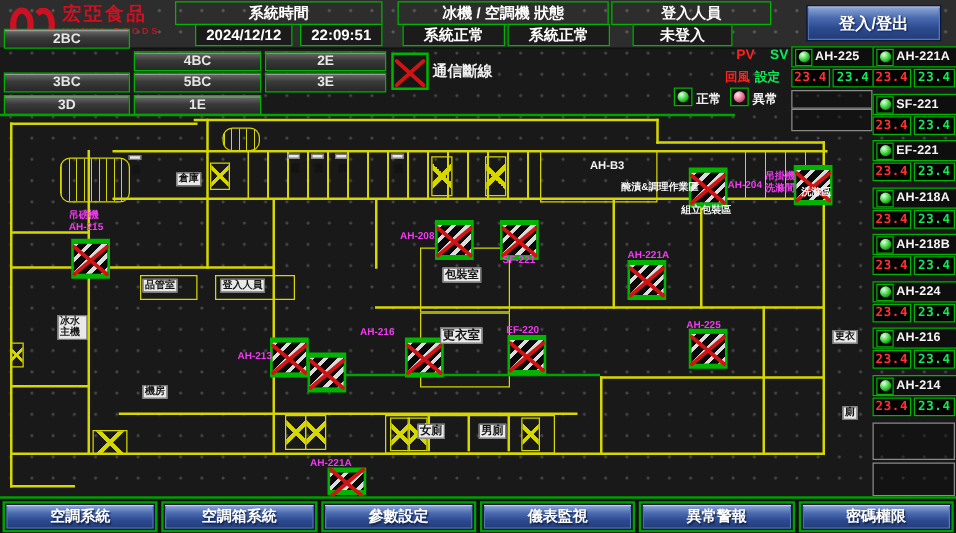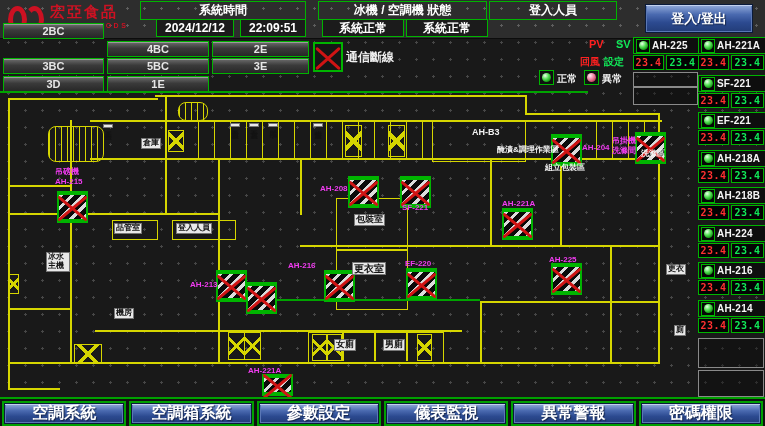--- a/index.html
+++ b/index.html
@@ -81,21 +81,21 @@
   .mlabel{position:absolute;color:#f03cf0;font-size:8px;font-weight:bold;white-space:nowrap;line-height:1.15;}
   .rlabel{position:absolute;background:#e9e9e9;color:#141414;font-size:8px;font-weight:bold;
           white-space:nowrap;line-height:1.1;padding:0 1px;border:1px solid #777;}
   .rlabel.vert{writing-mode:vertical-rl;font-size:7px;padding:1px 0;}
   .wlabel{position:absolute;color:#f2f2f2;font-size:8px;font-weight:bold;white-space:nowrap;line-height:1.1;}
   
   #footer{position:absolute;left:0;top:397px;width:765px;height:29px;
           background-color:#101010;border-top:2px solid #00a000;
           display:flex;gap:3px;padding:2px 2px 0 2px;box-sizing:border-box;}
   .fframe{flex:1;border:2px solid #00a000;display:flex;}
-  .fbtn{flex:1;font-size:16px;}
+  .fbtn{flex:1;font-size:12px;}
 </style>
 </head>
 <body>
 
 <div id="screen">
 
   <div id="header">
     <div id="logo-mark">
       <span class="c c1"></span>
         <span class="c c2"></span>
@@ -104,20 +104,21 @@
       <div class="nm">宏亞食品</div>
       <div class="sb">HUNYA FOODS</div>
     </div>
     <div class="glabel" style="left:140px;top:1px;width:164px;height:17px">系統時間</div>
     <div class="gfield" style="left:156px;top:19px;width:76px;height:16px">2024/12/12</div>
     <div class="gfield" style="left:240px;top:19px;width:64px;height:16px">22:09:51</div>
     <div class="glabel" style="left:318px;top:1px;width:167px;height:17px">冰機 / 空調機 狀態</div>
     <div class="gfield" style="left:322px;top:19px;width:80px;height:16px">系統正常</div>
     <div class="gfield" style="left:406px;top:19px;width:80px;height:16px">系統正常</div>
     <div class="glabel" style="left:489px;top:1px;width:126px;height:17px">登入人員</div>
+    <div class="gfield" style="left:506px;top:19px;width:78px;height:16px">未登入</div>
     <div class="bluebtn abs" style="left:645px;top:4px;width:106px;height:27px;font-size:13px">登入/登出</div>
   </div>
 
   <div class="floorbtn" style="left:3px;top:23px;width:99px">2BC</div>
   <div class="floorbtn" style="left:107px;top:41px;width:100px">4BC</div>
   <div class="floorbtn" style="left:212px;top:41px;width:95px">2E</div>
   <div class="floorbtn" style="left:3px;top:58px;width:99px">3BC</div>
   <div class="floorbtn" style="left:107px;top:58px;width:100px">5BC</div>
   <div class="floorbtn" style="left:212px;top:58px;width:95px">3E</div>
   <div class="floorbtn" style="left:3px;top:76px;width:99px">3D</div>

